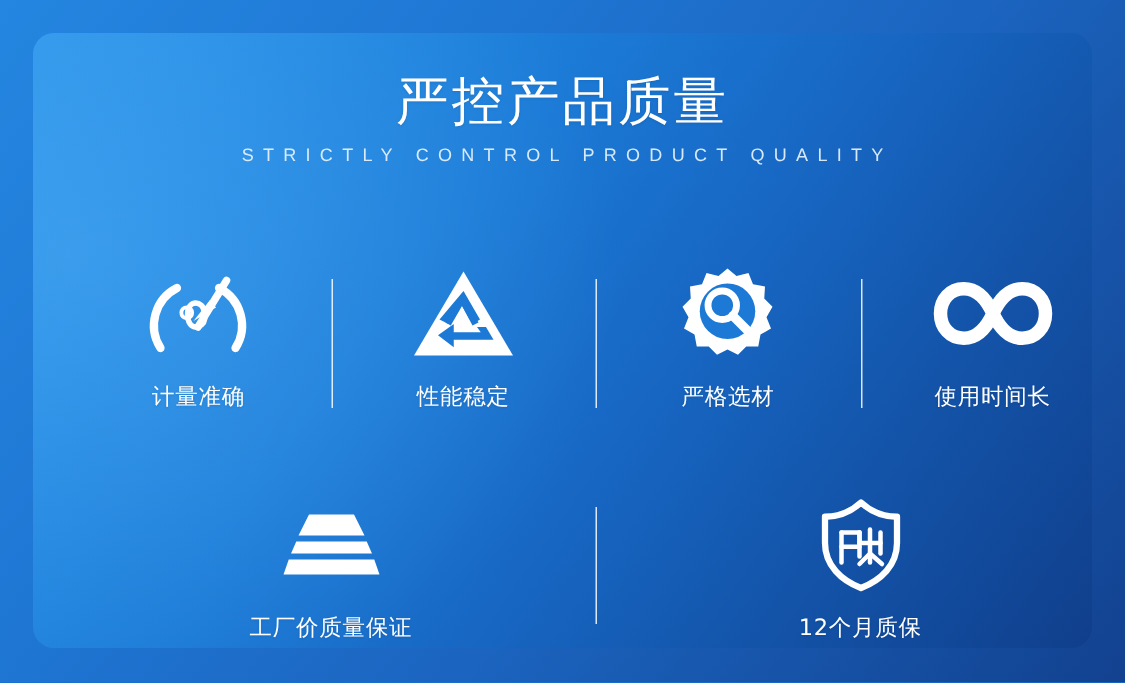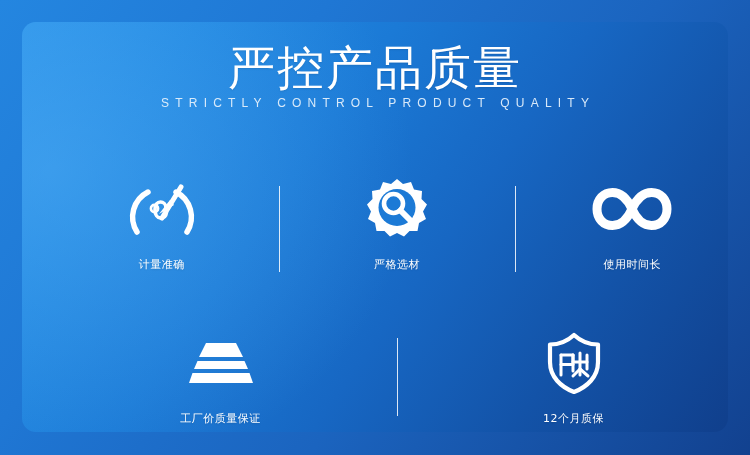--- a/index.html
+++ b/index.html
@@ -55,21 +55,21 @@
   
   #header {
     position: absolute;
     left: 0;
     top: 24px;
     width: 100%;
     text-align: center;
     z-index: 3;
   }
   #title {
-    font-size: 47px;
+    font-size: 35px;
     line-height: 44px;
     color: #ffffff;
     letter-spacing: 2px;
     font-weight: 500;
     font-family: "DejaVu Sans", "Liberation Sans", sans-serif;
     text-shadow: 0 1px 2px rgba(0,0,0,0.10);
   }
   #subtitle {
     margin-top: 5px;
     font-size: 12px;
@@ -105,21 +105,21 @@
   .icon-box {
     height: 74px;
     display: flex;
     align-items: center;
     justify-content: center;
   }
   .icon-box svg { display: block; }
 
   .cell-label {
     margin-top: 8px;
-    font-size: 11px;
+    font-size: 15px;
     line-height: 21px;
     color: #ffffff;
     letter-spacing: 0.5px;
     white-space: nowrap;
     font-family: "DejaVu Sans", "Liberation Sans", sans-serif;
     text-shadow: 0 1px 2px rgba(0,0,0,0.12);
   }
 
   
   .divider {
@@ -154,20 +154,32 @@
             <path d="M37 40 L56 9" fill="none" stroke="#ffffff" stroke-width="5" stroke-linecap="round"></path>
             <path d="M34 36 L45 22 L49 27 Z" fill="#ffffff"></path>
             <circle cx="29.5" cy="30.5" r="3.6" fill="none" stroke="#ffffff" stroke-width="2.6"></circle>
             <path d="M41 30 C41 26 38 24 35.5 24 C32.5 24 30 26.5 30 31.5 C30 37 32.5 40 35.5 40 C38.5 40 41 38 41.5 34.5" fill="none" stroke="#ffffff" stroke-width="3.6" stroke-linecap="round"></path>
           </svg>
         </div>
         <div class="cell-label">计量准确</div>
         <div class="divider"></div>
       </div>
 
+      <div class="cell">
+        <div class="icon-box">
+          <svg width="70" height="62" viewBox="0 0 70 62">
+            <path d="M35 3 L68 59 L2 59 Z" fill="#ffffff"></path>
+            <path d="M35 16 L46 35 L41 38 L33 24 L25 38 L19 35 Z
+                     M50 40 L55 48.5 L28.5 48.5 L28.5 53.5 L18 45.5 L28.5 38 L28.5 43.5 L46.5 43.5 L44 40 Z" fill="#1c7ad6"></path>
+            <path d="M34 19 L23 37 L26.5 39 L34 26 L41 39 L45 37 Z" fill="#1c7ad6"></path>
+          </svg>
+        </div>
+        <div class="cell-label">性能稳定</div>
+        <div class="divider"></div>
+      </div>
 
       <div class="cell">
         <div class="icon-box">
           <svg width="68" height="64" viewBox="0 0 68 64">
             <path d="M34 2
                      L40 7 L48 5 L51 12.5 L59 14 L58.5 22 L64 27.5 L60 34.5 L63 42 L56 46 L54.5 54 L46.5 54 L41 59.5
                      L34 56 L27 59.5 L21.5 54 L13.5 54 L12 46 L5 42 L8 34.5 L4 27.5 L9.5 22 L9 14 L17 12.5 L20 5 L28 7 Z" fill="#ffffff"></path>
             <circle cx="34" cy="30.5" r="18.5" fill="#1c7ad6"></circle>
             <circle cx="30.5" cy="26.5" r="9.5" fill="none" stroke="#ffffff" stroke-width="4.6"></circle>
             <path d="M37.5 33.5 L49 45" stroke="#ffffff" stroke-width="6" stroke-linecap="round"></path>

